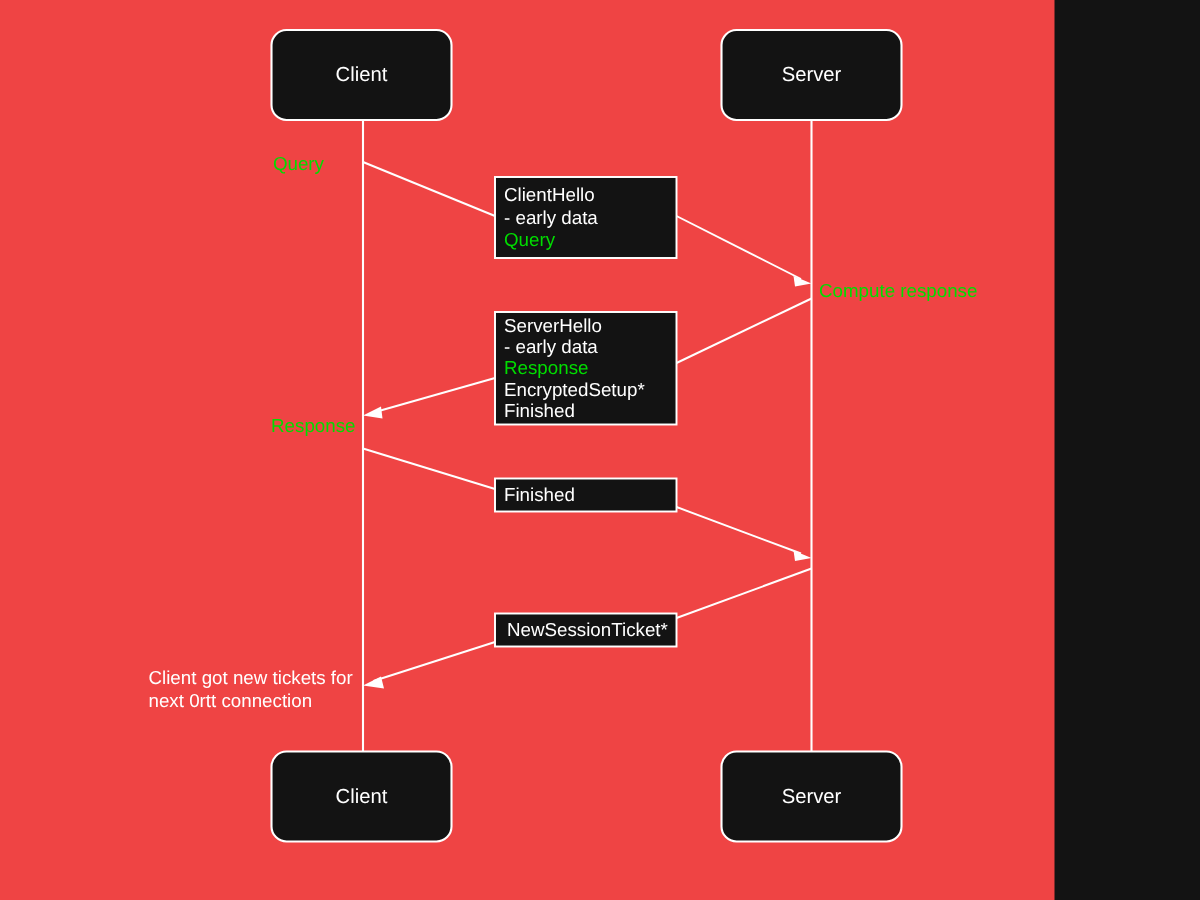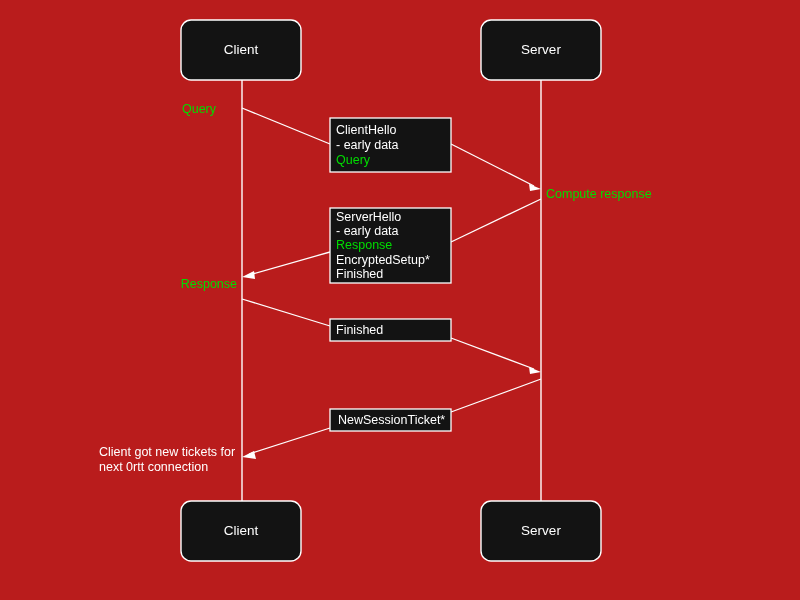--- a/index.html
+++ b/index.html
@@ -2,23 +2,23 @@
 <html><head>
 <meta charset="utf-8">
 <style>
   html, body {
     margin: 0;
     padding: 0;
     background: #131313;
   }
   #stage {
     position: relative;
-    width: 800px;
+    width: 703px;
     height: 600px;
-    background: #b91c1c;
+    background: #ef4444;
     overflow: hidden;
     font-family: "Liberation Sans", sans-serif;
   }
   #diagram-svg {
     position: absolute;
     inset: 0;
     width: 800px;
     height: 600px;
   }
   .actor-box {

